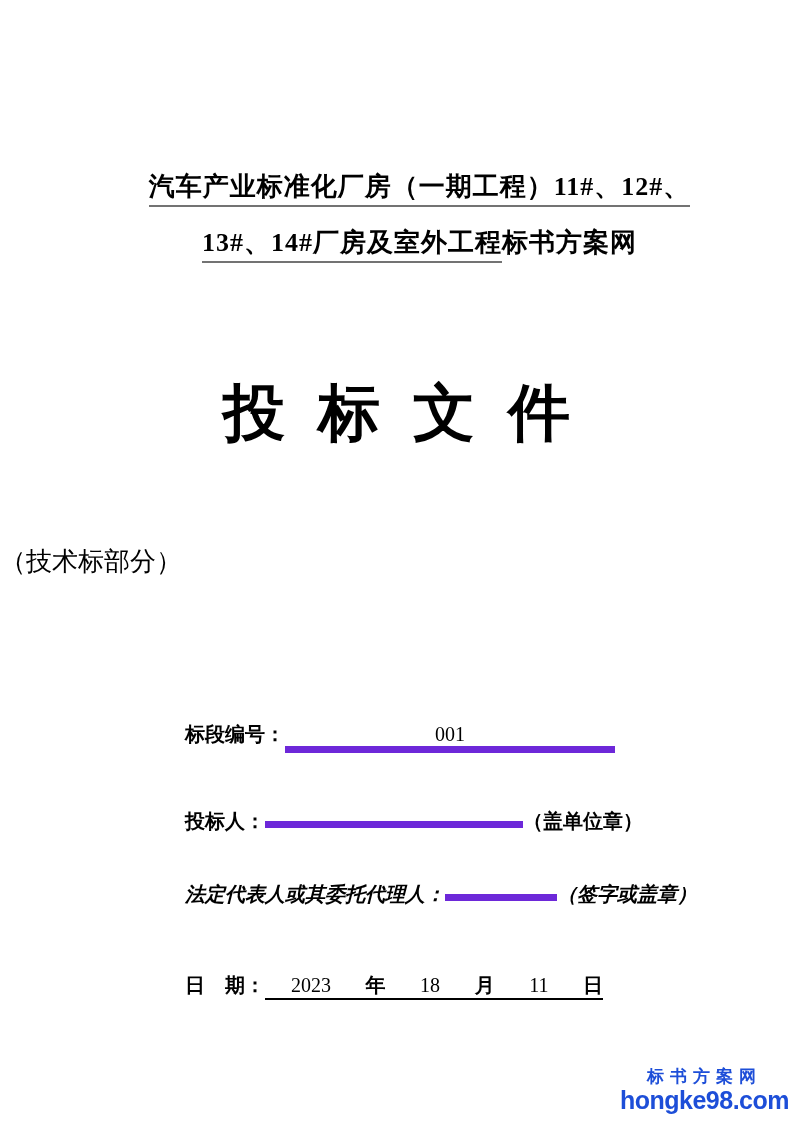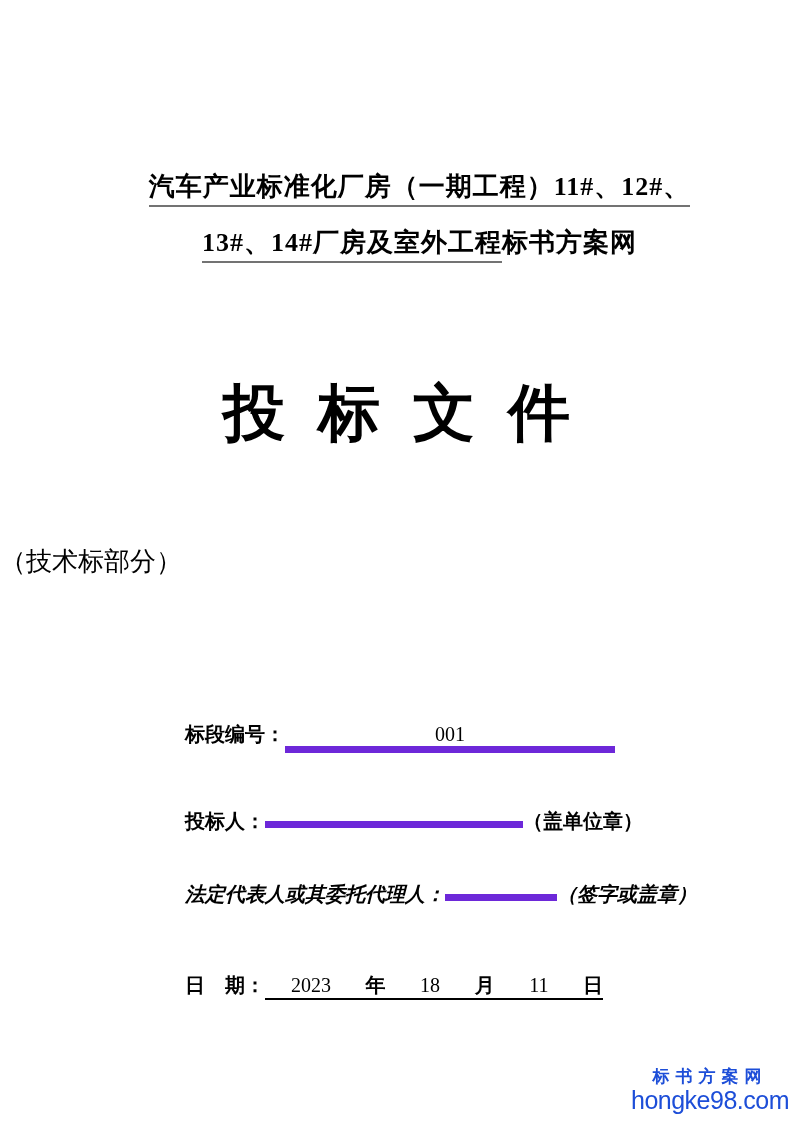--- a/index.html
+++ b/index.html
@@ -102,21 +102,21 @@
   }
   .wm-name {
     font-size: 17px;
     font-weight: 700;
     letter-spacing: 6px;
     margin-bottom: 3px;
     white-space: nowrap;
   }
   .wm-domain {
     font-size: 25px;
-    font-weight: 400;
+    font-weight: 700;
     letter-spacing: -0.5px;
     white-space: nowrap;
   }
 </style>
 </head>
 <body>
 
 <div class="page">
 
   <div class="title-block">

